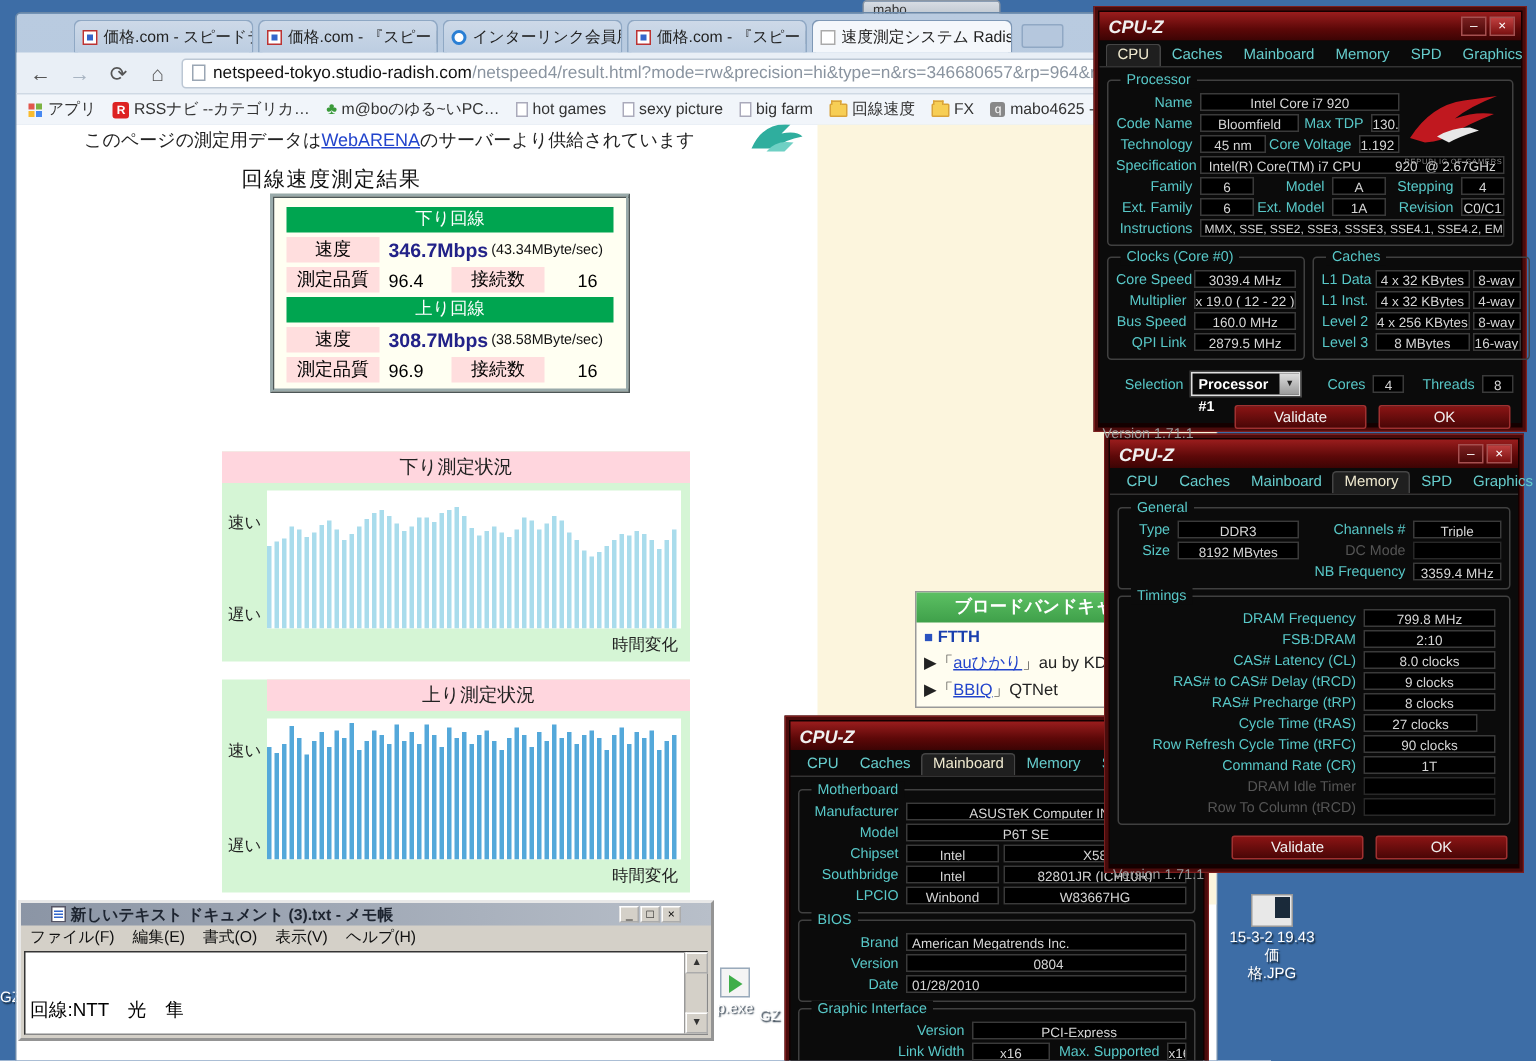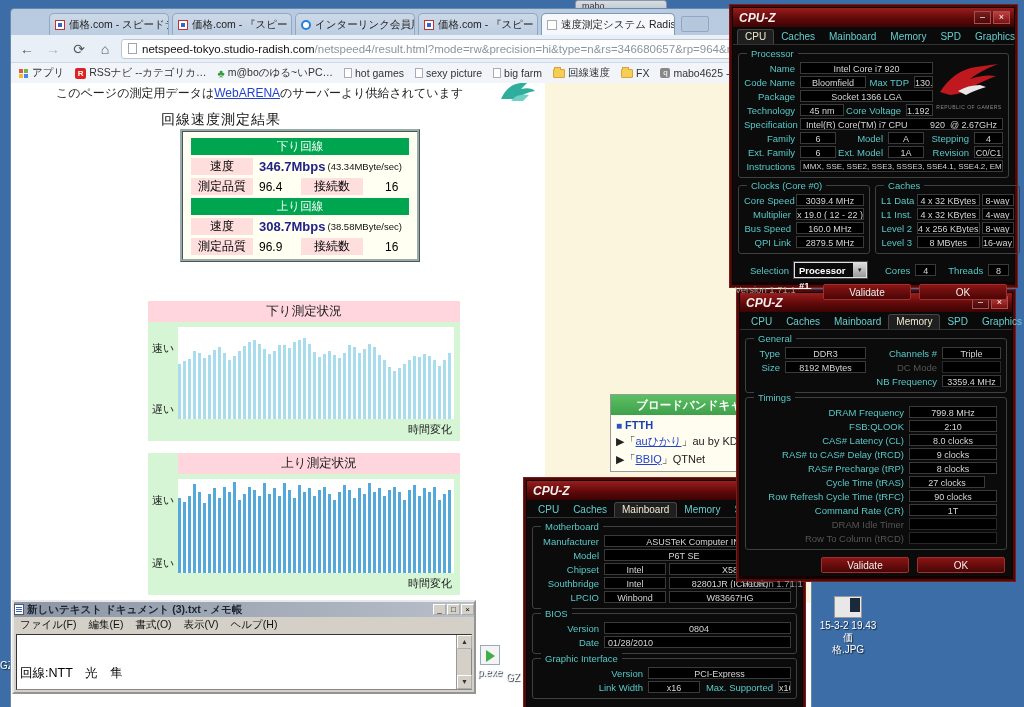--- a/index.html
+++ b/index.html
@@ -69,21 +69,21 @@
   .bb-box { left:599px; top:311px; width:170px; background:#fffdf0; border:1px solid #999; font-size:11px; }
   .bb-head { background:linear-gradient(#5cc063,#3fa04a); color:#fff; font-weight:bold; text-align:center; height:20px; line-height:20px; font-size:11.5px; }
   .bb-body { padding:4px 5px; }
   .bb-cat { color:#1a3fae; font-weight:bold; }
   .bb-sq { color:#2a52c0; font-size:10px; }
   .bb-line { margin-top:3px; color:#222; }
   .bb-line a { color:#2244cc; text-decoration:underline; }
 
   
   .notepad { left:12px; top:600px; width:464px; height:94px; background:#d4d0c8; border:2px outset #e8e8e8; z-index:5; }
-  .np-title { height:15px; background:linear-gradient(90deg,#8b95a5,#b8bfc9); display:flex; align-items:center; padding:0 0; }
+  .np-title { height:15px; background:linear-gradient(90deg,#8b95a5,#b8bfc9); display:flex; align-items:center; padding:0 20px; }
   .np-ic { width:10px; height:11px; background:#fff; border:1px solid #556; margin-right:3px; position:relative; }
   .np-ic::after { content:""; position:absolute; left:1px; top:2px; width:6px; height:1px; background:#36c; box-shadow:0 2px 0 #36c, 0 4px 0 #36c; }
   .np-title-text { font-size:10.5px; color:#1d2430; font-weight:bold; flex:1; overflow:hidden; white-space:nowrap; }
   .np-btn { width:13px; height:11px; background:#d4d0c8; border:1px outset #fff; font-size:8px; line-height:9px; text-align:center; color:#000; margin-left:1px; }
   .np-menu { height:15px; display:flex; gap:12px; align-items:center; padding:0 6px; font-size:10.5px; color:#111; }
   .np-body { position:absolute; left:2px; right:2px; top:32px; bottom:2px; background:#fff; border:1px inset #888; }
   .np-text { position:absolute; left:3px; top:1px; right:18px; font-size:12.5px; line-height:15px; color:#000; white-space:pre; }
   .np-scroll { position:absolute; right:0; top:0; bottom:0; width:15px; background:#d4d0c8; border-left:1px solid #999; }
   .np-sbtn { width:15px; height:14px; background:#d4d0c8; border:1px outset #fff; font-size:7px; text-align:center; line-height:12px; color:#333; }
   .np-sbtn.bot { position:absolute; bottom:0; }
@@ -473,20 +473,24 @@
         </div>
       <div class="crow">
           <span class="clabel" style="width:66px">LPCIO</span>
           <span class="cval" style="width:62px">Winbond</span>
           <span class="cval" style="flex:1;margin-left:3px">W83667HG</span>
         </div>
     </div>
     <div class="czgroup">
       <span class="czgroup-label">BIOS</span>
       <div class="crow">
+          <span class="clabel" style="width:66px">Brand</span>
+          <span class="cval" style="flex:1;text-align:left;padding-left:3px">American Megatrends Inc.</span>
+        </div>
+      <div class="crow">
           <span class="clabel" style="width:66px">Version</span>
           <span class="cval" style="flex:1;text-align:center;padding-left:3px">0804</span>
         </div>
       <div class="crow">
           <span class="clabel" style="width:66px">Date</span>
           <span class="cval" style="flex:1;text-align:left;padding-left:3px">01/28/2010</span>
         </div>
     </div>
     <div class="czgroup">
       <span class="czgroup-label">Graphic Interface</span>
@@ -550,21 +554,21 @@
         </div>
       </div>
     </div>
     <div class="czgroup">
       <span class="czgroup-label">Timings</span>
       <div class="crow">
           <span class="clabel" style="width:158px">DRAM Frequency</span>
           <span class="cval" style="width:88px">799.8 MHz</span>
         </div>
       <div class="crow">
-          <span class="clabel" style="width:158px">FSB:QLOOK</span>
+          <span class="clabel" style="width:158px">FSB:DRAM</span>
           <span class="cval" style="width:88px">2:10</span>
         </div>
       <div class="crow">
           <span class="clabel" style="width:158px">CAS# Latency (CL)</span>
           <span class="cval" style="width:88px">8.0 clocks</span>
         </div>
       <div class="crow">
           <span class="clabel" style="width:158px">RAS# to CAS# Delay (tRCD)</span>
           <span class="cval" style="width:88px">9 clocks</span>
         </div>
@@ -628,24 +632,20 @@
       </div>
       <div class="crow" style="padding-right:70px">
           <span class="clabel" style="width:56px">Name</span>
           <span class="cval" style="flex:1">Intel Core i7 920</span>
         </div>
       <div class="crow" style="padding-right:70px">
           <span class="clabel" style="width:56px">Code Name</span>
           <span class="cval" style="width:66px">Bloomfield</span>
           <span class="clabel" style="width:48px">Max TDP</span>
           <span class="cval" style="flex:1">130.0 W</span>
-        </div>
-      <div class="crow" style="padding-right:70px">
-          <span class="clabel" style="width:56px">Package</span>
-          <span class="cval" style="flex:1">Socket 1366 LGA</span>
         </div>
       <div class="crow" style="padding-right:70px">
           <span class="clabel" style="width:56px">Technology</span>
           <span class="cval" style="width:44px">45 nm</span>
           <span class="clabel" style="width:62px">Core Voltage</span>
           <span class="cval" style="flex:1">1.192 V</span>
         </div>
       <div class="crow">
           <span class="clabel" style="width:56px">Specification</span>
           <span class="cval" style="flex:1">Intel(R) Core(TM) i7 CPU         920  @ 2.67GHz</span>

